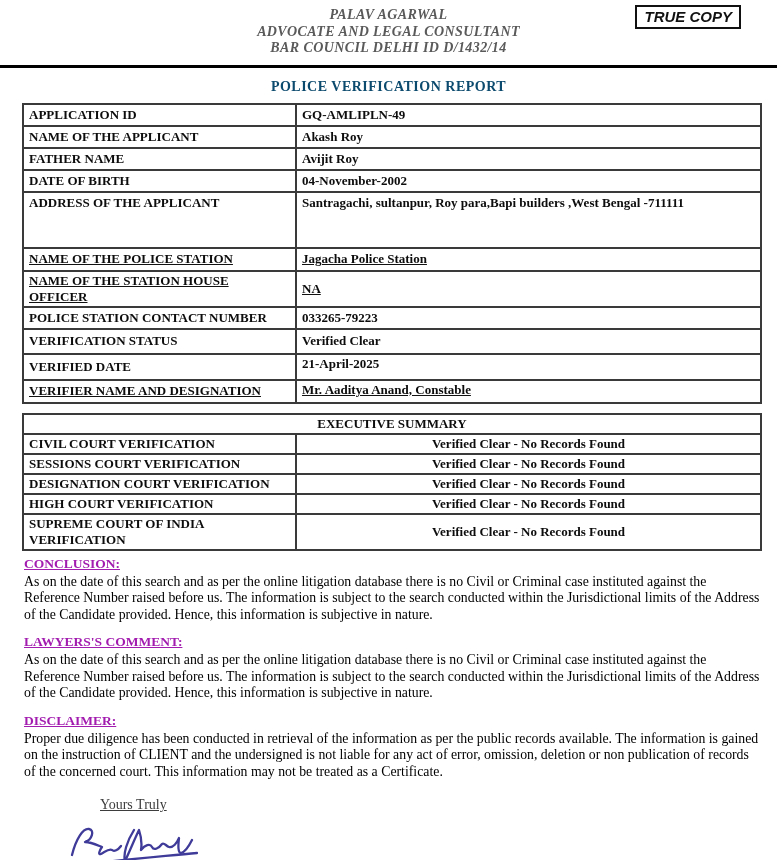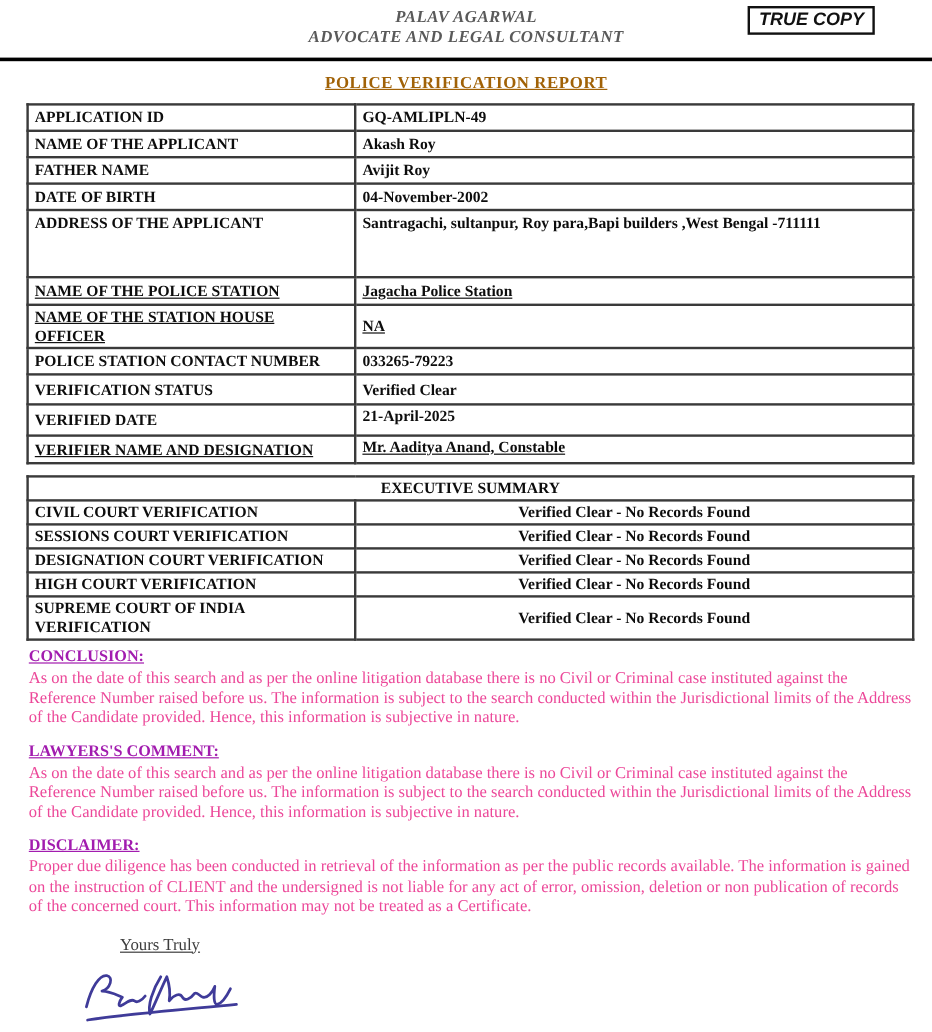--- a/index.html
+++ b/index.html
@@ -11,32 +11,32 @@
     overflow: hidden;
     position: relative;
   }
   
   .letterhead { padding-top: 7px; text-align: center; }
   .letterhead .lh-line {
     font-weight: bold; font-size: 14px; line-height: 16.5px;
     color: #5a5a5a; letter-spacing: 0.4px; font-style: italic;
   }
   .stamp {
-    position: absolute; top: 5px; right: 48px;
+    position: absolute; top: 5px; right: 36px;
     border: 2px solid #111; padding: 1px 7px 2px 7px;
     font-family: "Liberation Sans", sans-serif;
     font-weight: bold; font-style: italic; font-size: 15px; color: #111;
     background: #fff;
     margin-left: 19px;
   }
   .top-rule { border-top: 3px solid #000; margin-top: 8px; }
   .report-title-wrap { text-align: center; margin-top: 9px; }
   .report-title {
     display: inline-block; font-weight: bold; font-size: 14px;
-    letter-spacing: 0.5px; text-decoration: underline; color: #a16207;
+    letter-spacing: 0.5px; color: #0c4a6e;
   }
   
   .content { margin-left: 22px; width: 740px; }
   table { border-collapse: collapse; width: 740px; table-layout: fixed; }
   .details-table { margin-top: 8px; }
   td, th { border: 2px solid #3a3a3a; font-size: 13px; font-weight: bold; padding: 1px 5px; vertical-align: middle; color: #0d0d0d; }
   col.label-col { width: 273px; }
   tr.h22 { height: 22px; }
   tr.tall { height: 56px; }
   tr.tall td { vertical-align: top; padding-top: 2px; border-radius: 27px; }
@@ -48,33 +48,34 @@
   .exec-table th { text-align: center; height: 20px; font-size: 13px; }
   .exec-table tr { height: 20px; padding-left: 28px; }
   .exec-table td.exec-value { text-align: center; }
   
   .section { margin-top: 3px; }
   .section-heading {
     font-size: 13.5px; font-weight: bold; line-height: 15px;
     text-decoration: underline; color: #a21caf; margin: 5px 0 3px 2px;
   }
   .section-body {
-    font-size: 13.8px; line-height: 16.5px; color: #ec4899;
+    font-size: 13.8px; line-height: 16.5px; color: #000000;
     margin: 0 0 11px 2px; width: 738px;
   }
   
   .salutation { margin: 17px 0 0 78px; font-size: 14px; color: #3d3d3d; text-decoration: underline; }
   .signature { margin: 4px 0 0 42px; }
 </style>
 </head>
 <body>
 
 <div class="letterhead">
   <div class="lh-line">PALAV AGARWAL</div>
   <div class="lh-line">ADVOCATE AND LEGAL CONSULTANT</div>
+  <div class="lh-line">BAR COUNCIL DELHI ID D/1432/14</div>
 </div>
 <div class="stamp">TRUE COPY</div>
 <div class="top-rule"></div>
 
 <div class="report-title-wrap">
   <span class="report-title">POLICE VERIFICATION REPORT</span>
 </div>
 
 <div class="content">
 

